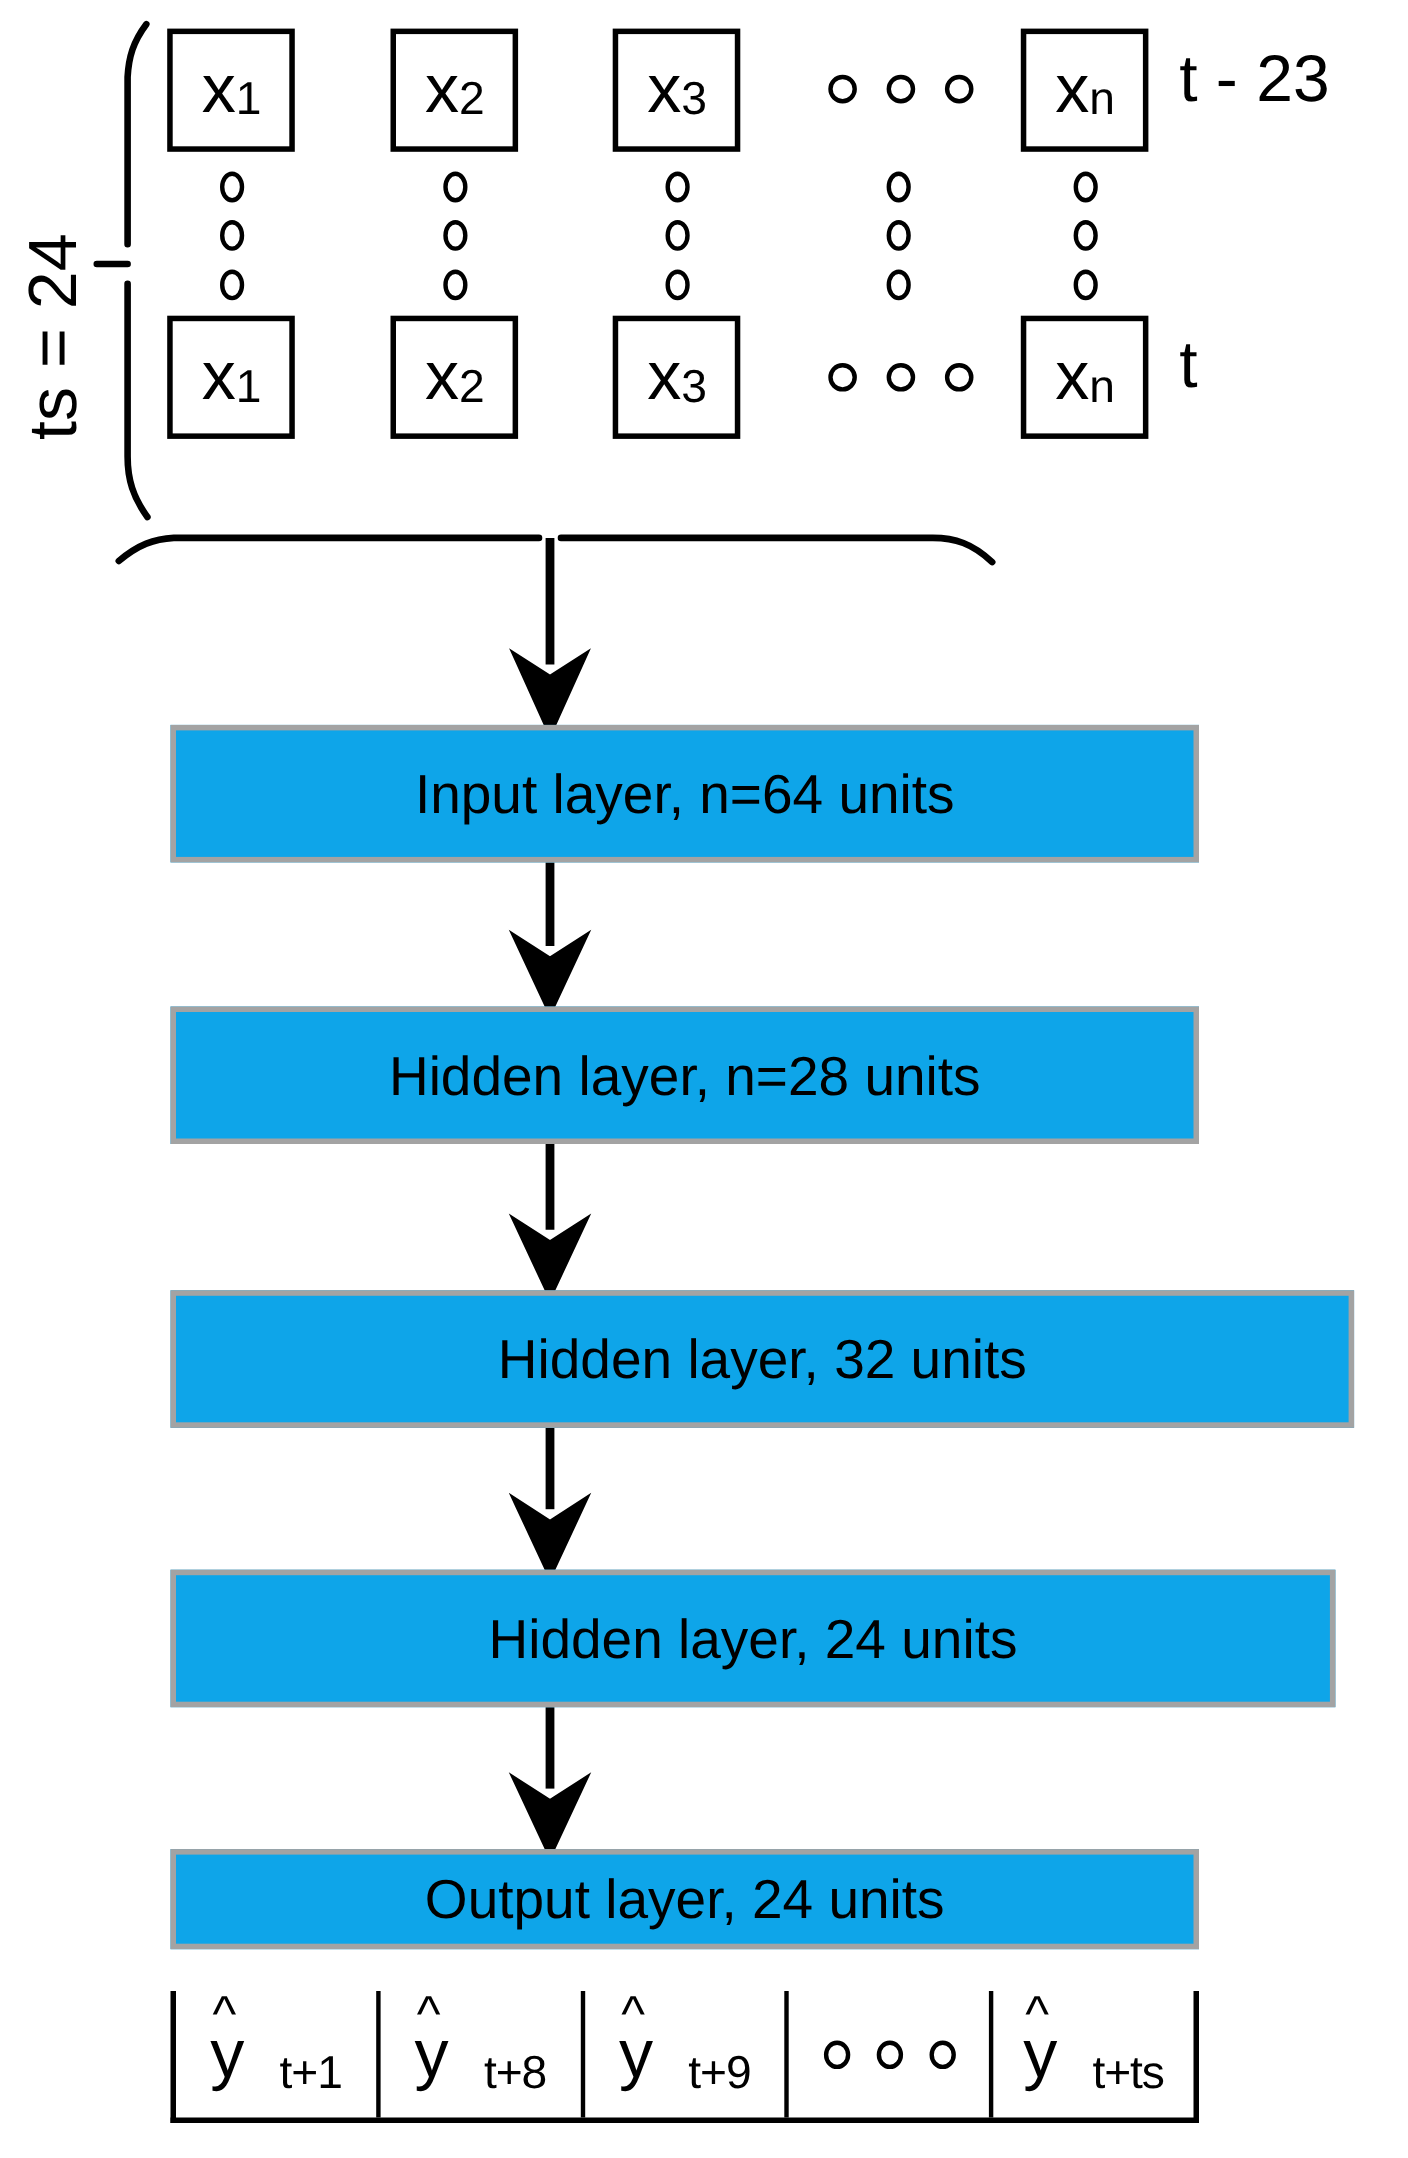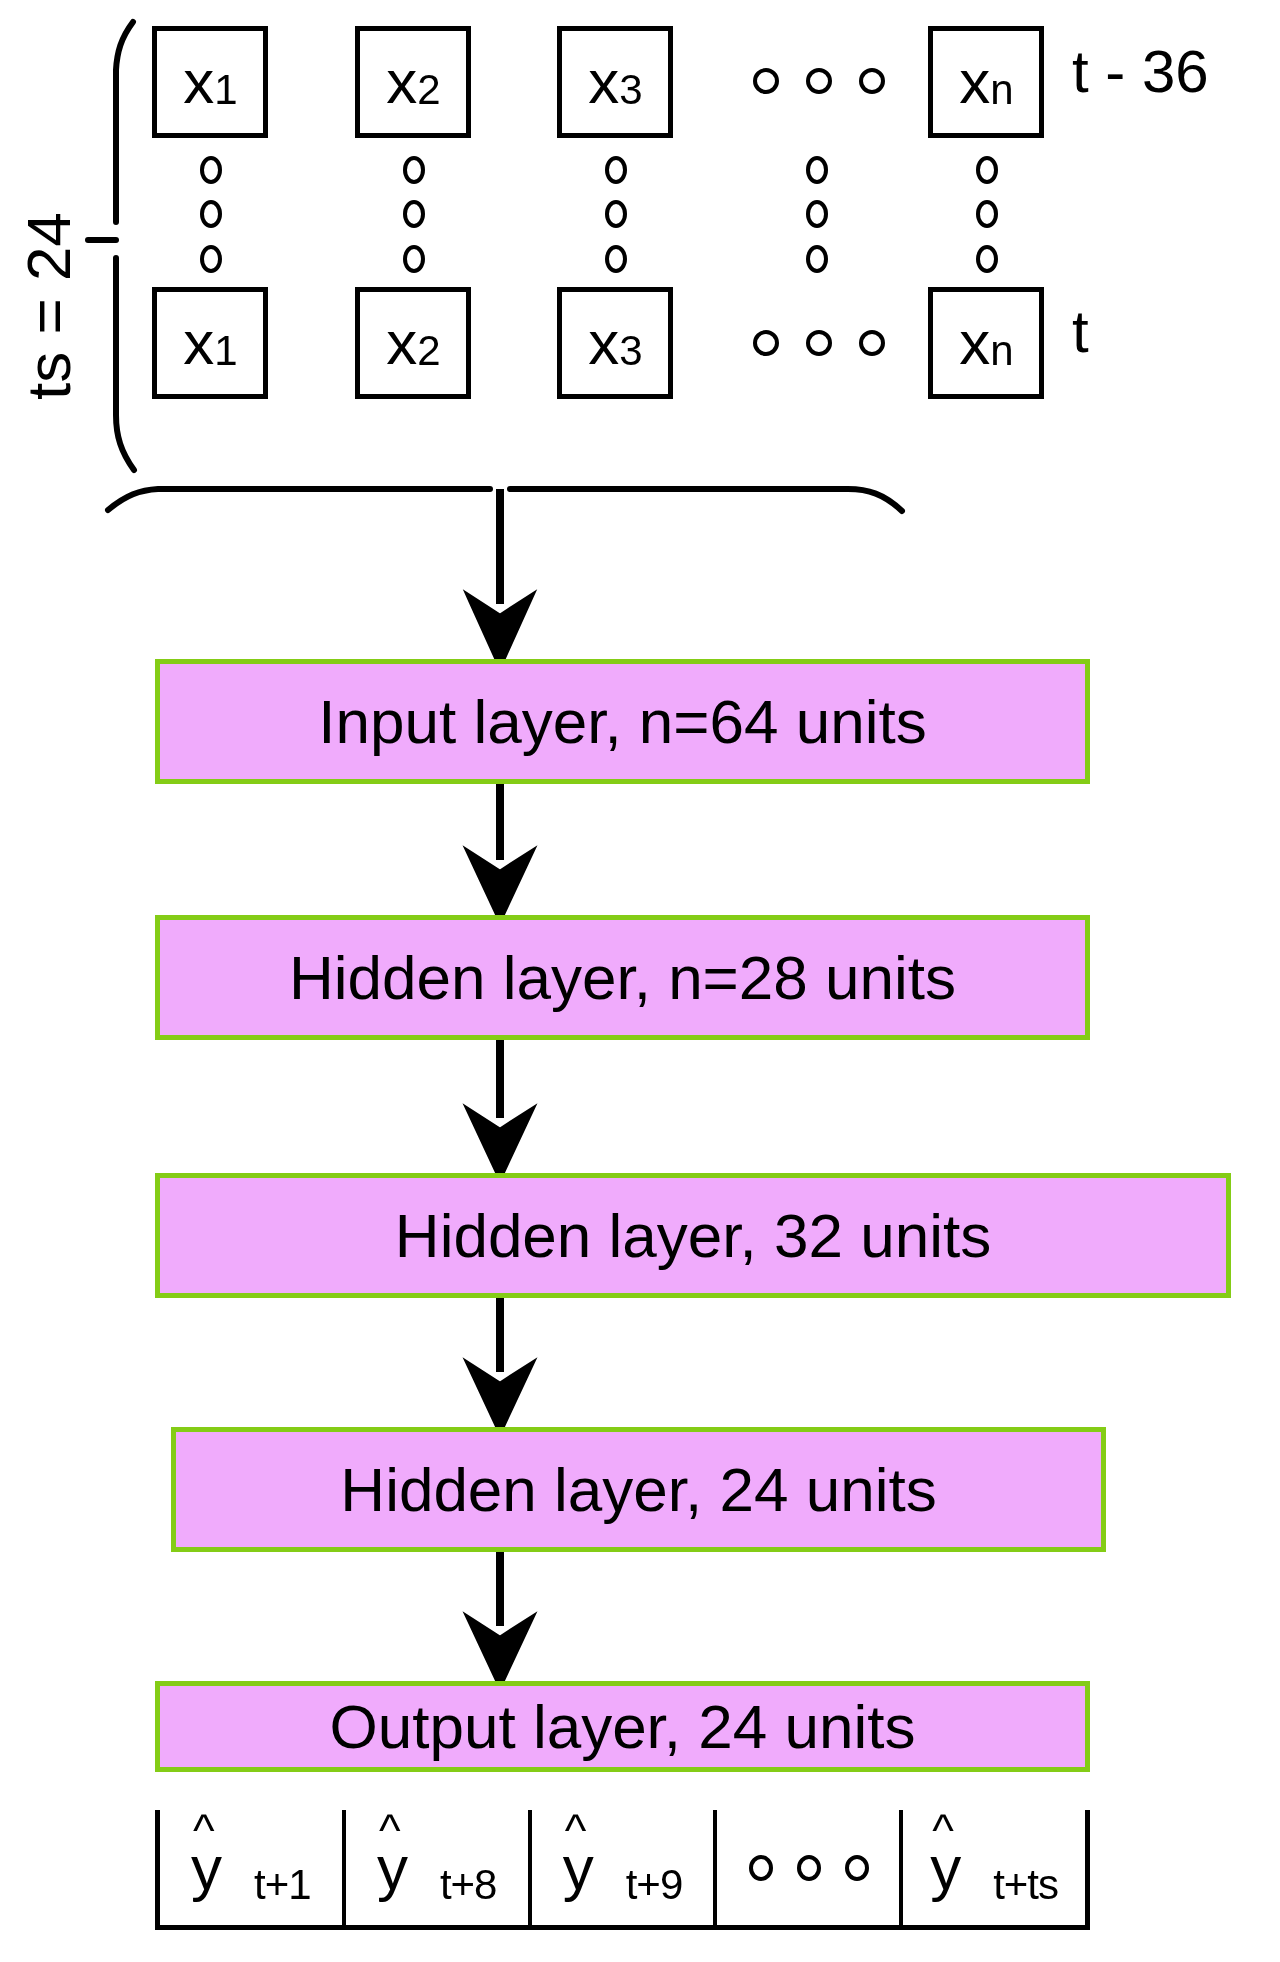--- a/index.html
+++ b/index.html
@@ -66,27 +66,27 @@
     font-size: 62px;
     line-height: 1;
     white-space: nowrap;
     transform-origin: left top;
     transform: rotate(-90deg);
   }
 
   
   .layer {
     position: absolute;
-    border: 5px solid #84cc16;
-    background: #f0abfc;
+    border: 5px solid #a3a3a3;
+    background: #0ea5e9;
     box-sizing: border-box;
     display: flex;
     align-items: center;
     justify-content: center;
-    font-size: 62px;
+    font-size: 50px;
     line-height: 1;
     white-space: nowrap;
   }
 
   
   .outstrip {
     position: absolute;
     border: 5px solid #000;
     border-top: none;
     background: #fff;
@@ -193,21 +193,21 @@
   </div>
   <div class="xbox" style="left:928px; top:26px; width:116px; height:112px;">
     <span>x</span>
       <span class="sub">n</span>
   </div>
 
   <div class="dot dot-h" style="left:753px; top:68px;"></div>
   <div class="dot dot-h" style="left:806px; top:68px;"></div>
   <div class="dot dot-h" style="left:859px; top:68px;"></div>
 
-  <div class="tlabel" style="left:1072px; top:42px;">t - 36</div>
+  <div class="tlabel" style="left:1072px; top:42px;">t - 23</div>
 
   <div class="dot dot-v" style="left:200px; top:156px;"></div>
   <div class="dot dot-v" style="left:200px; top:200px;"></div>
   <div class="dot dot-v" style="left:200px; top:245px;"></div>
 
   <div class="dot dot-v" style="left:403px; top:156px;"></div>
   <div class="dot dot-v" style="left:403px; top:200px;"></div>
   <div class="dot dot-v" style="left:403px; top:245px;"></div>
 
   <div class="dot dot-v" style="left:605px; top:156px;"></div>
@@ -244,21 +244,21 @@
   <div class="dot dot-h" style="left:859px; top:330px;"></div>
 
   <div class="tlabel" style="left:1072px; top:302px;">t</div>
 
   <div class="layer" style="left:155px; top:659px; width:935px; height:125px;">Input layer, n=64 units</div>
 
   <div class="layer" style="left:155px; top:915px; width:935px; height:125px;">Hidden layer, n=28 units</div>
 
   <div class="layer" style="left:155px; top:1173px; width:1076px; height:125px;">Hidden layer, 32 units</div>
 
-  <div class="layer" style="left:171px; top:1427px; width:935px; height:125px;">Hidden layer, 24 units</div>
+  <div class="layer" style="left:155px; top:1427px; width:1059px; height:125px;">Hidden layer, 24 units</div>
 
   <div class="layer" style="left:155px; top:1681px; width:935px; height:91px;">Output layer, 24 units</div>
 
   <div class="outstrip" style="left:155px; top:1810px; width:935px; height:120px;">
 
     <div class="outcell">
       <span class="yhat">
         <span class="hat">^</span><span class="ylet">y</span><span class="ysub">t+1</span>
       </span>
     </div>

